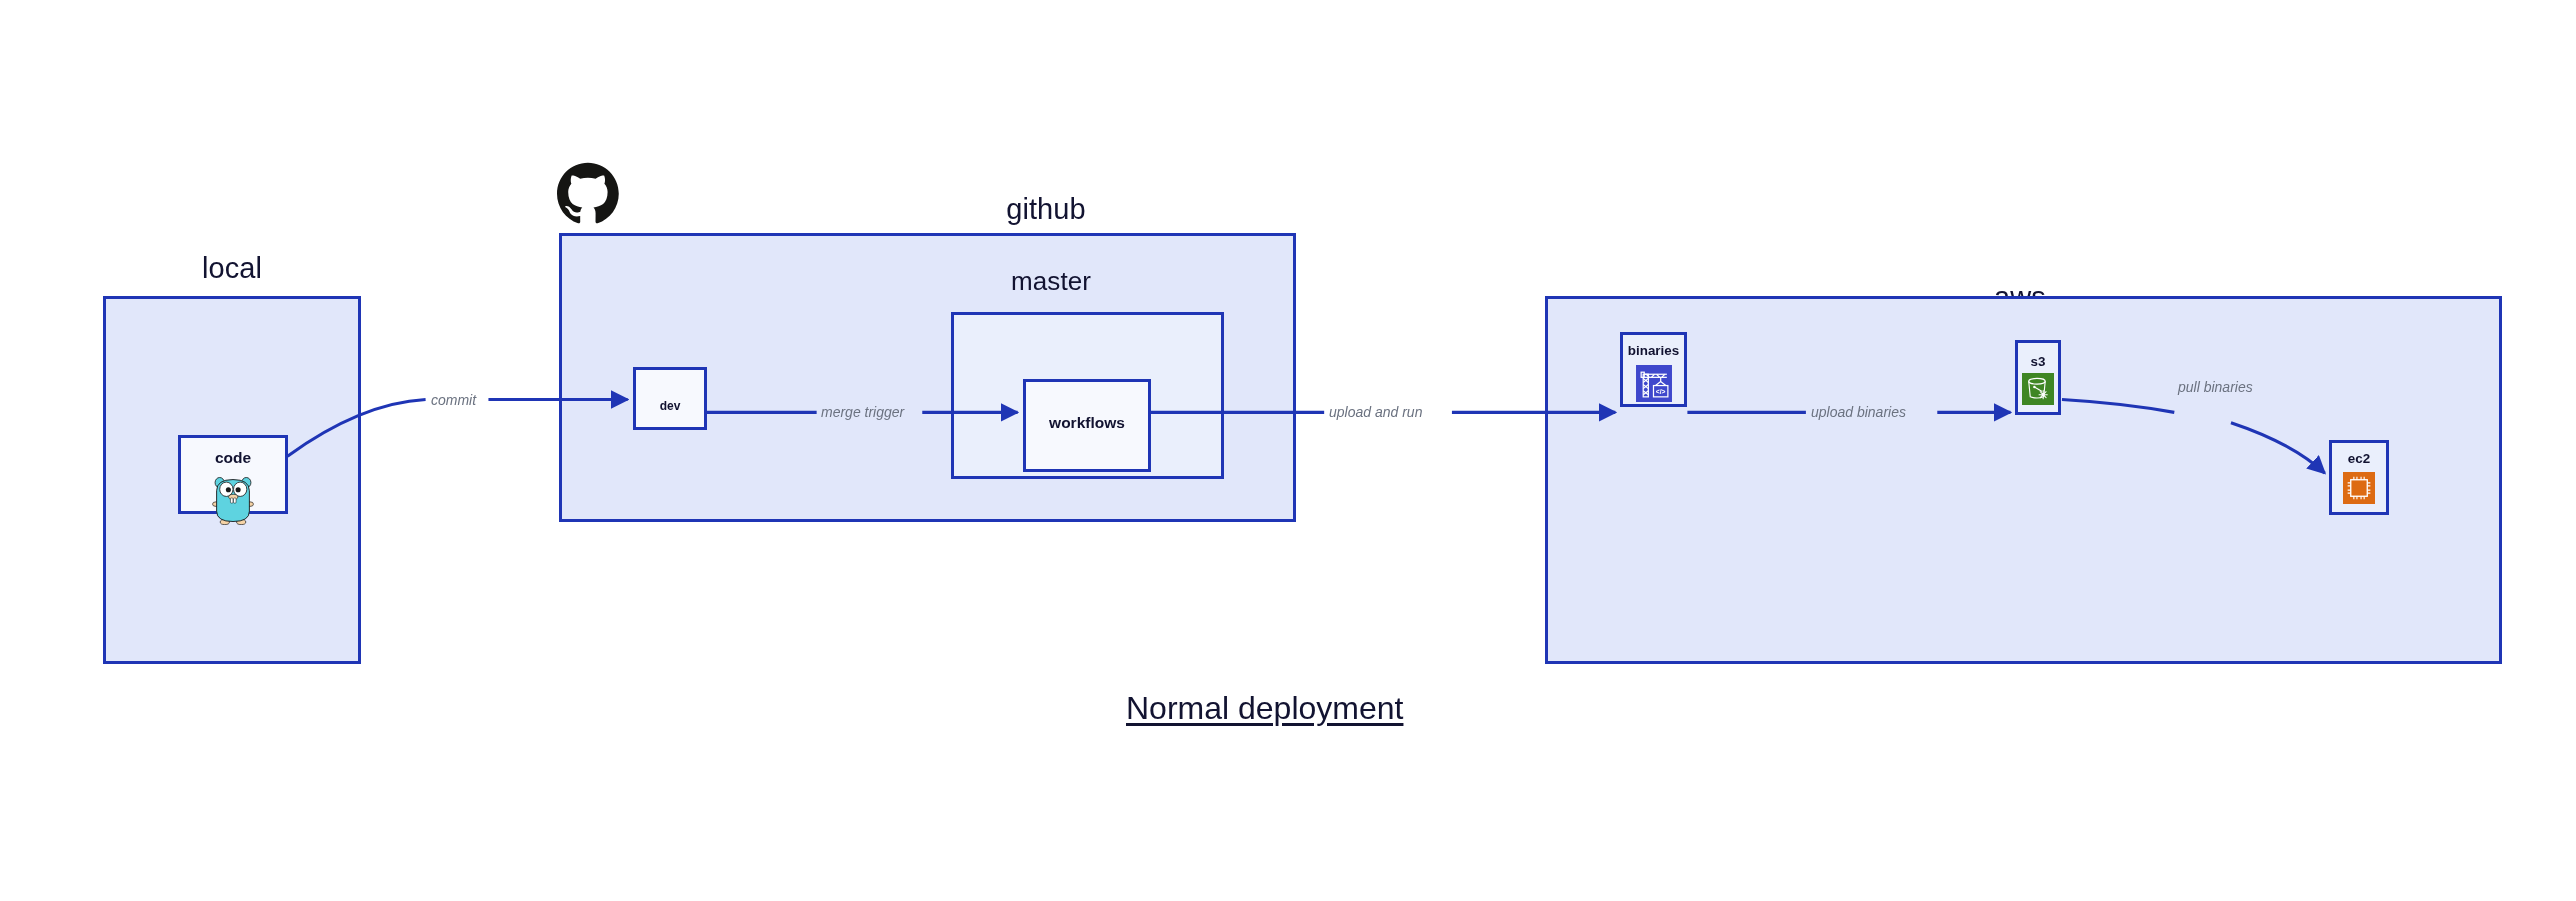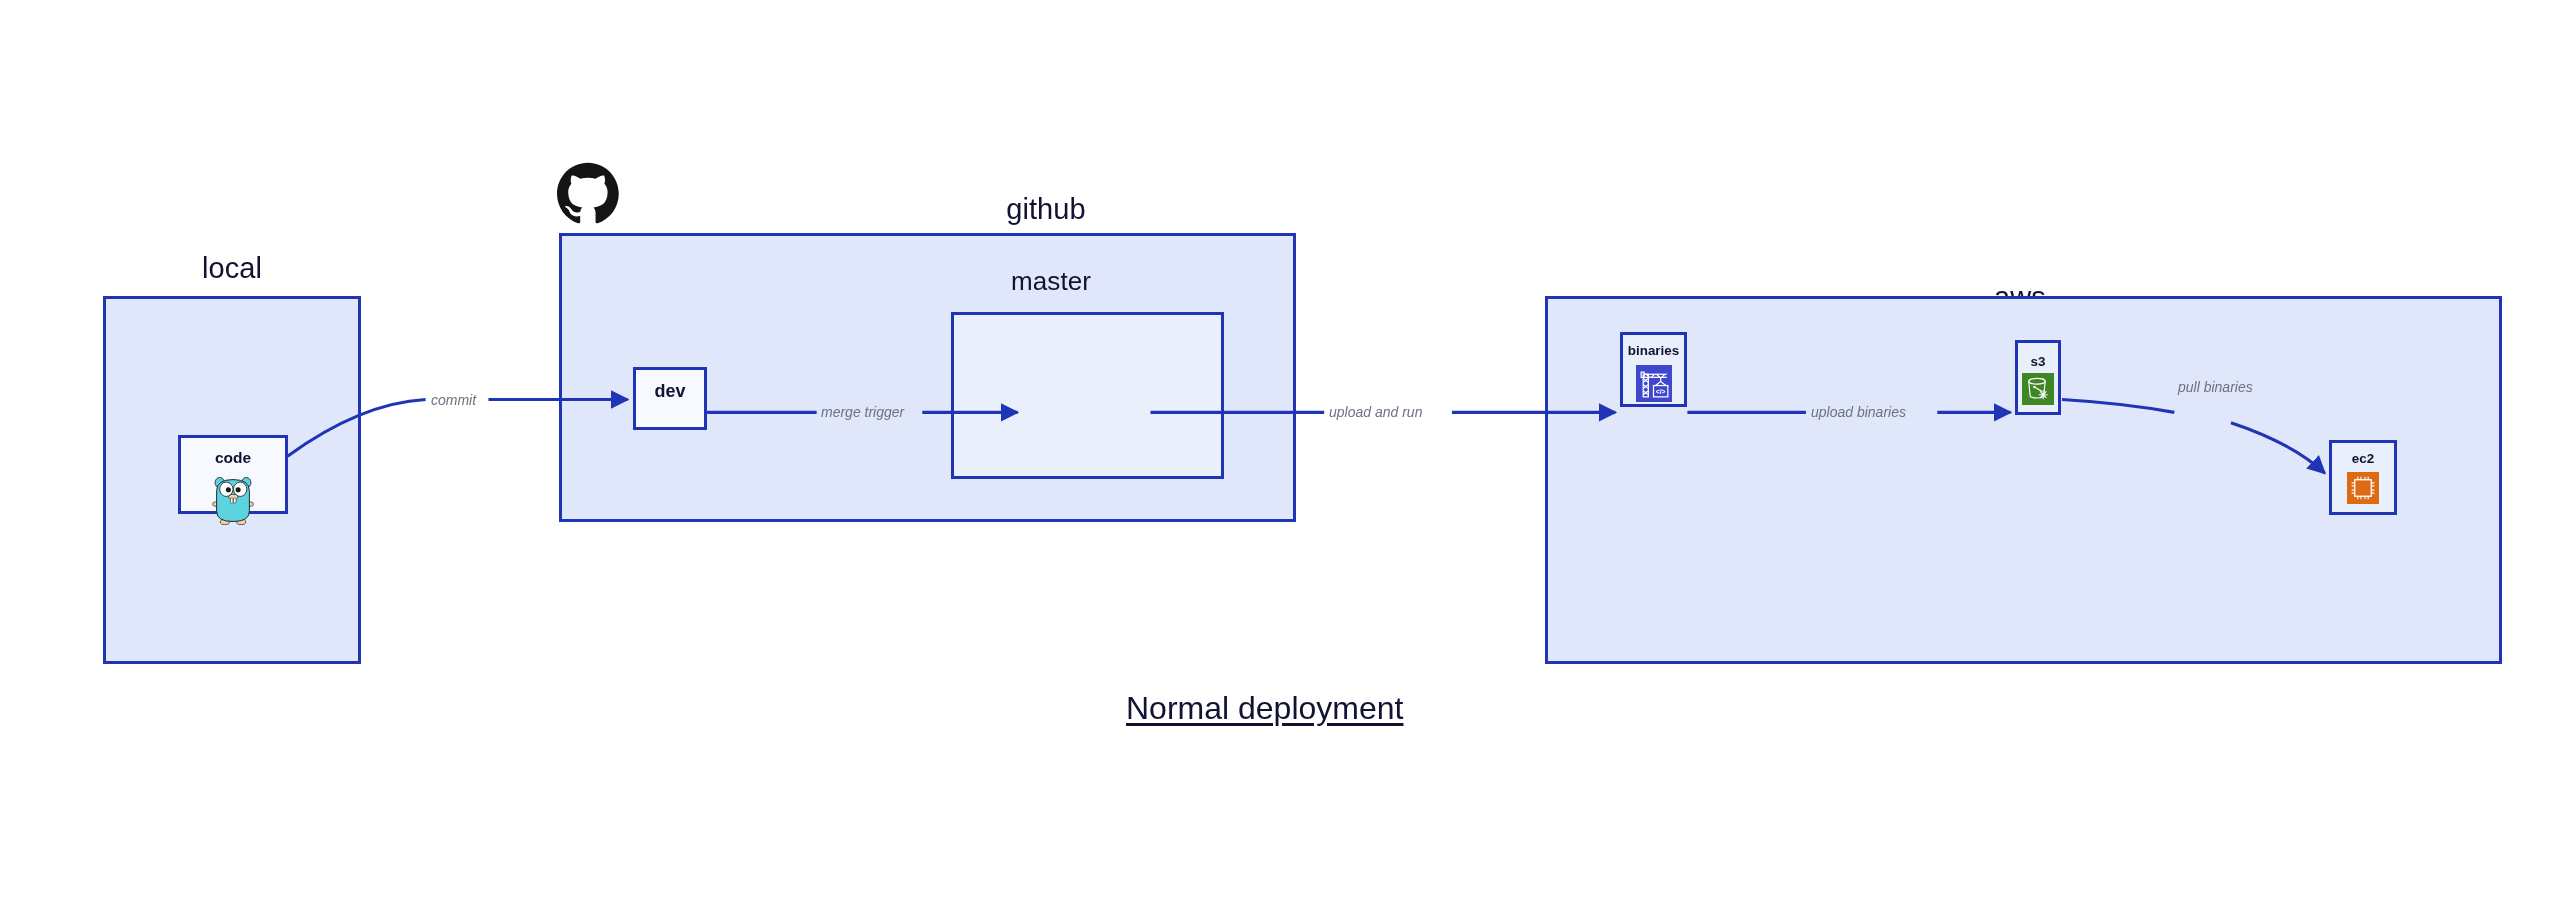--- a/index.html
+++ b/index.html
@@ -140,23 +140,26 @@
     </svg>
   </div>
 
   <div class="group-label" style="left:943px; top:193px; width:206px;">github</div>
   <div class="group" style="left:559px; top:233px; width:737px; height:289px;"></div>
 
   <div class="group-label" style="left:948px; top:266px; width:206px; font-size:26px;">master</div>
   <div class="subgroup" style="left:951px; top:312px; width:273px; height:167px;"></div>
 
   <div class="node light" style="left:633px; top:367px; width:74px; height:63px;">
-    <div class="node-label" style="top:11px; font-size:18px;">dev</div>
-  </div>
-
+    <div class="node-label" style="top:29px; font-size:12px;">dev</div>
+  </div>
+
+  <div class="node light" style="left:1023px; top:379px; width:128px; height:93px;">
+    <div class="node-label" style="top:32px; font-size:15.5px;">workflows</div>
+  </div>
 
   <div class="group-label" style="left:1917px; top:252px; width:206px;margin-top:29px;">aws</div>
   <div class="group" style="left:1545px; top:296px; width:957px; height:368px;"></div>
 
   <div class="node" style="left:1620px; top:332px; width:67px; height:75px;">
     <div class="node-label" style="top:8.2px; font-size:13.4px;">binaries</div>
     <div class="node-icon" style="top:30px; width:36px; height:37px;">
       <svg viewBox="0 0 70 72" width="36" height="37">
         <rect x="0" y="0" width="70" height="72" fill="#3f48cc"></rect>
         <g fill="none" stroke="#ffffff" stroke-width="2.4">
@@ -193,21 +196,21 @@
           <path d="M24 27 L39 36"></path>
         </g>
         <circle cx="24" cy="27" r="2.4" fill="#ffffff"></circle>
         <g stroke="#ffffff" stroke-width="2" stroke-linecap="round">
           <path d="M41 34 L41 50 M33 42 L49 42 M35.3 36.3 L46.7 47.7 M46.7 36.3 L35.3 47.7"></path>
         </g>
       </svg>
     </div>
   </div>
 
-  <div class="node" style="left:2329px; top:440px; width:68px; height:75px;">
+  <div class="node" style="left:2329px; top:440px; width:60px; height:75px;">
     <div class="node-label" style="top:8.2px; font-size:13.4px;">ec2</div>
     <div class="node-icon" style="top:29px; width:32px; height:32px;">
       <svg viewBox="0 0 62 62" width="32" height="32">
         <rect x="0" y="0" width="62" height="62" fill="#dd6b13"></rect>
         <rect x="15" y="15" width="32" height="32" fill="none" stroke="#ffffff" stroke-width="2.6"></rect>
         <g stroke="#ffffff" stroke-width="2.2">
           <path d="M21 15 L21 9 M27 15 L27 9 M35 15 L35 9 M41 15 L41 9"></path>
           <path d="M21 47 L21 53 M27 47 L27 53 M35 47 L35 53 M41 47 L41 53"></path>
           <path d="M15 21 L9 21 M15 27 L9 27 M15 35 L9 35 M15 41 L9 41"></path>
           <path d="M47 21 L53 21 M47 27 L53 27 M47 35 L53 35 M47 41 L53 41"></path>

